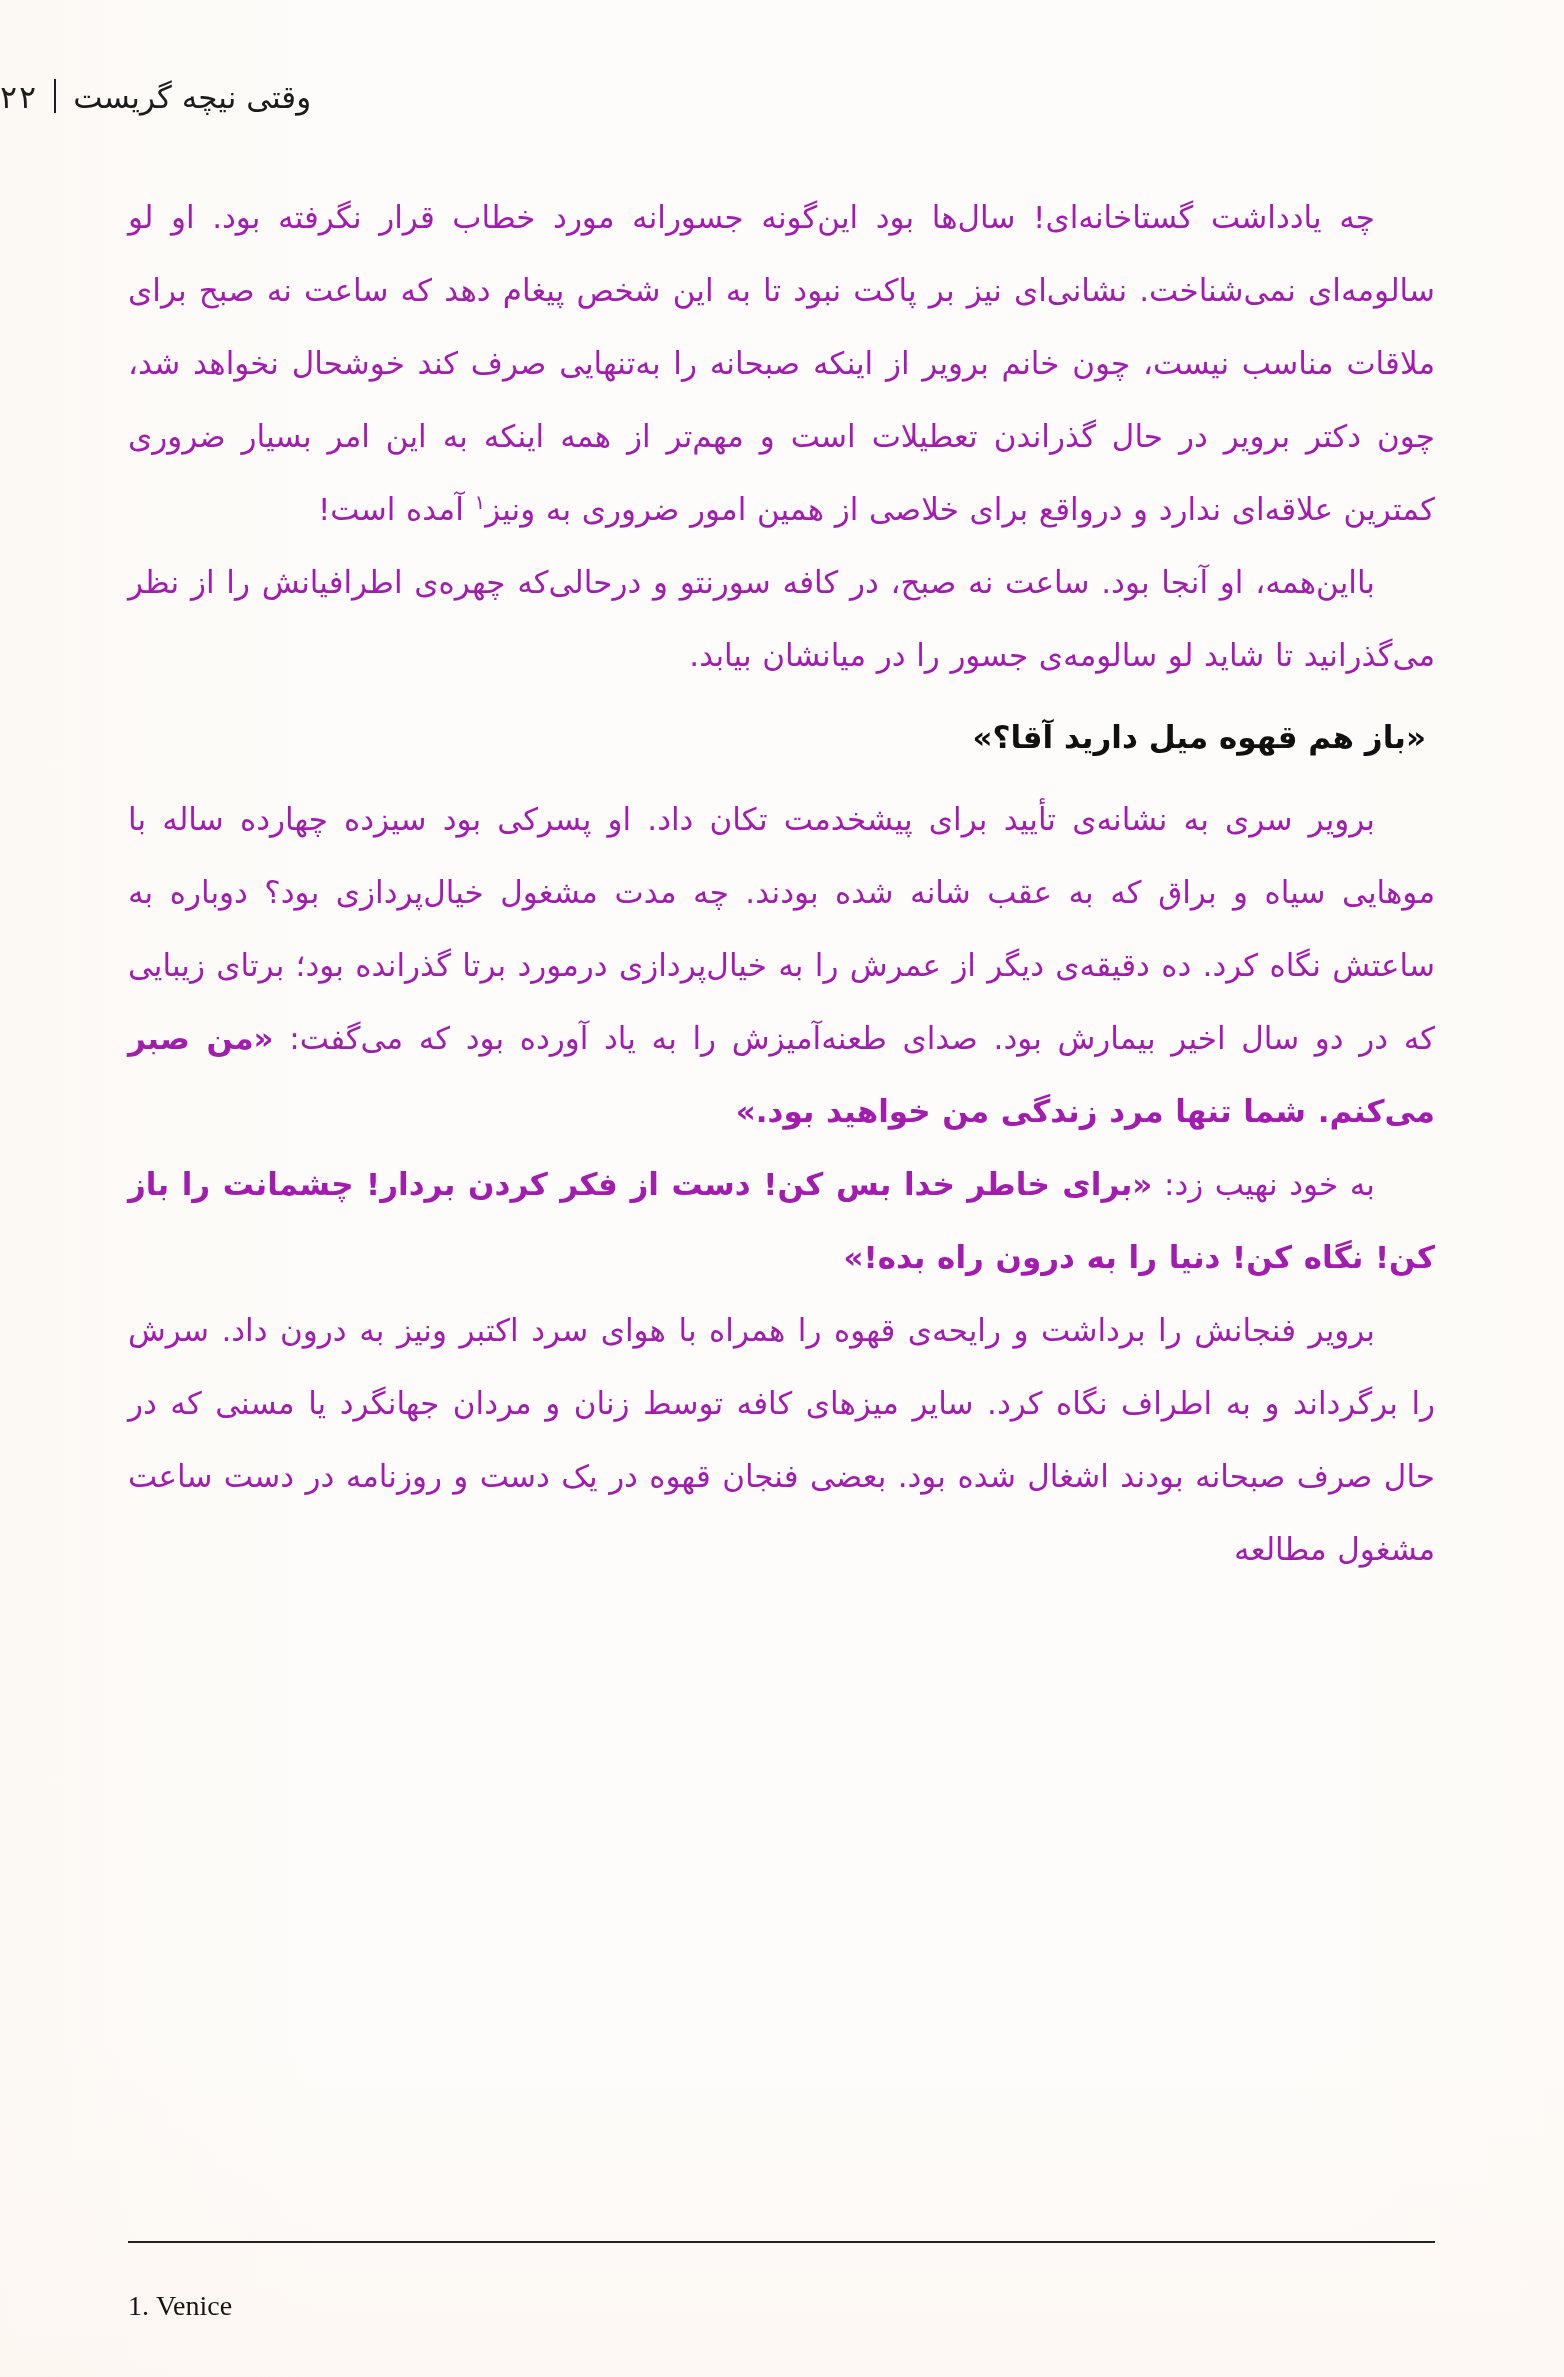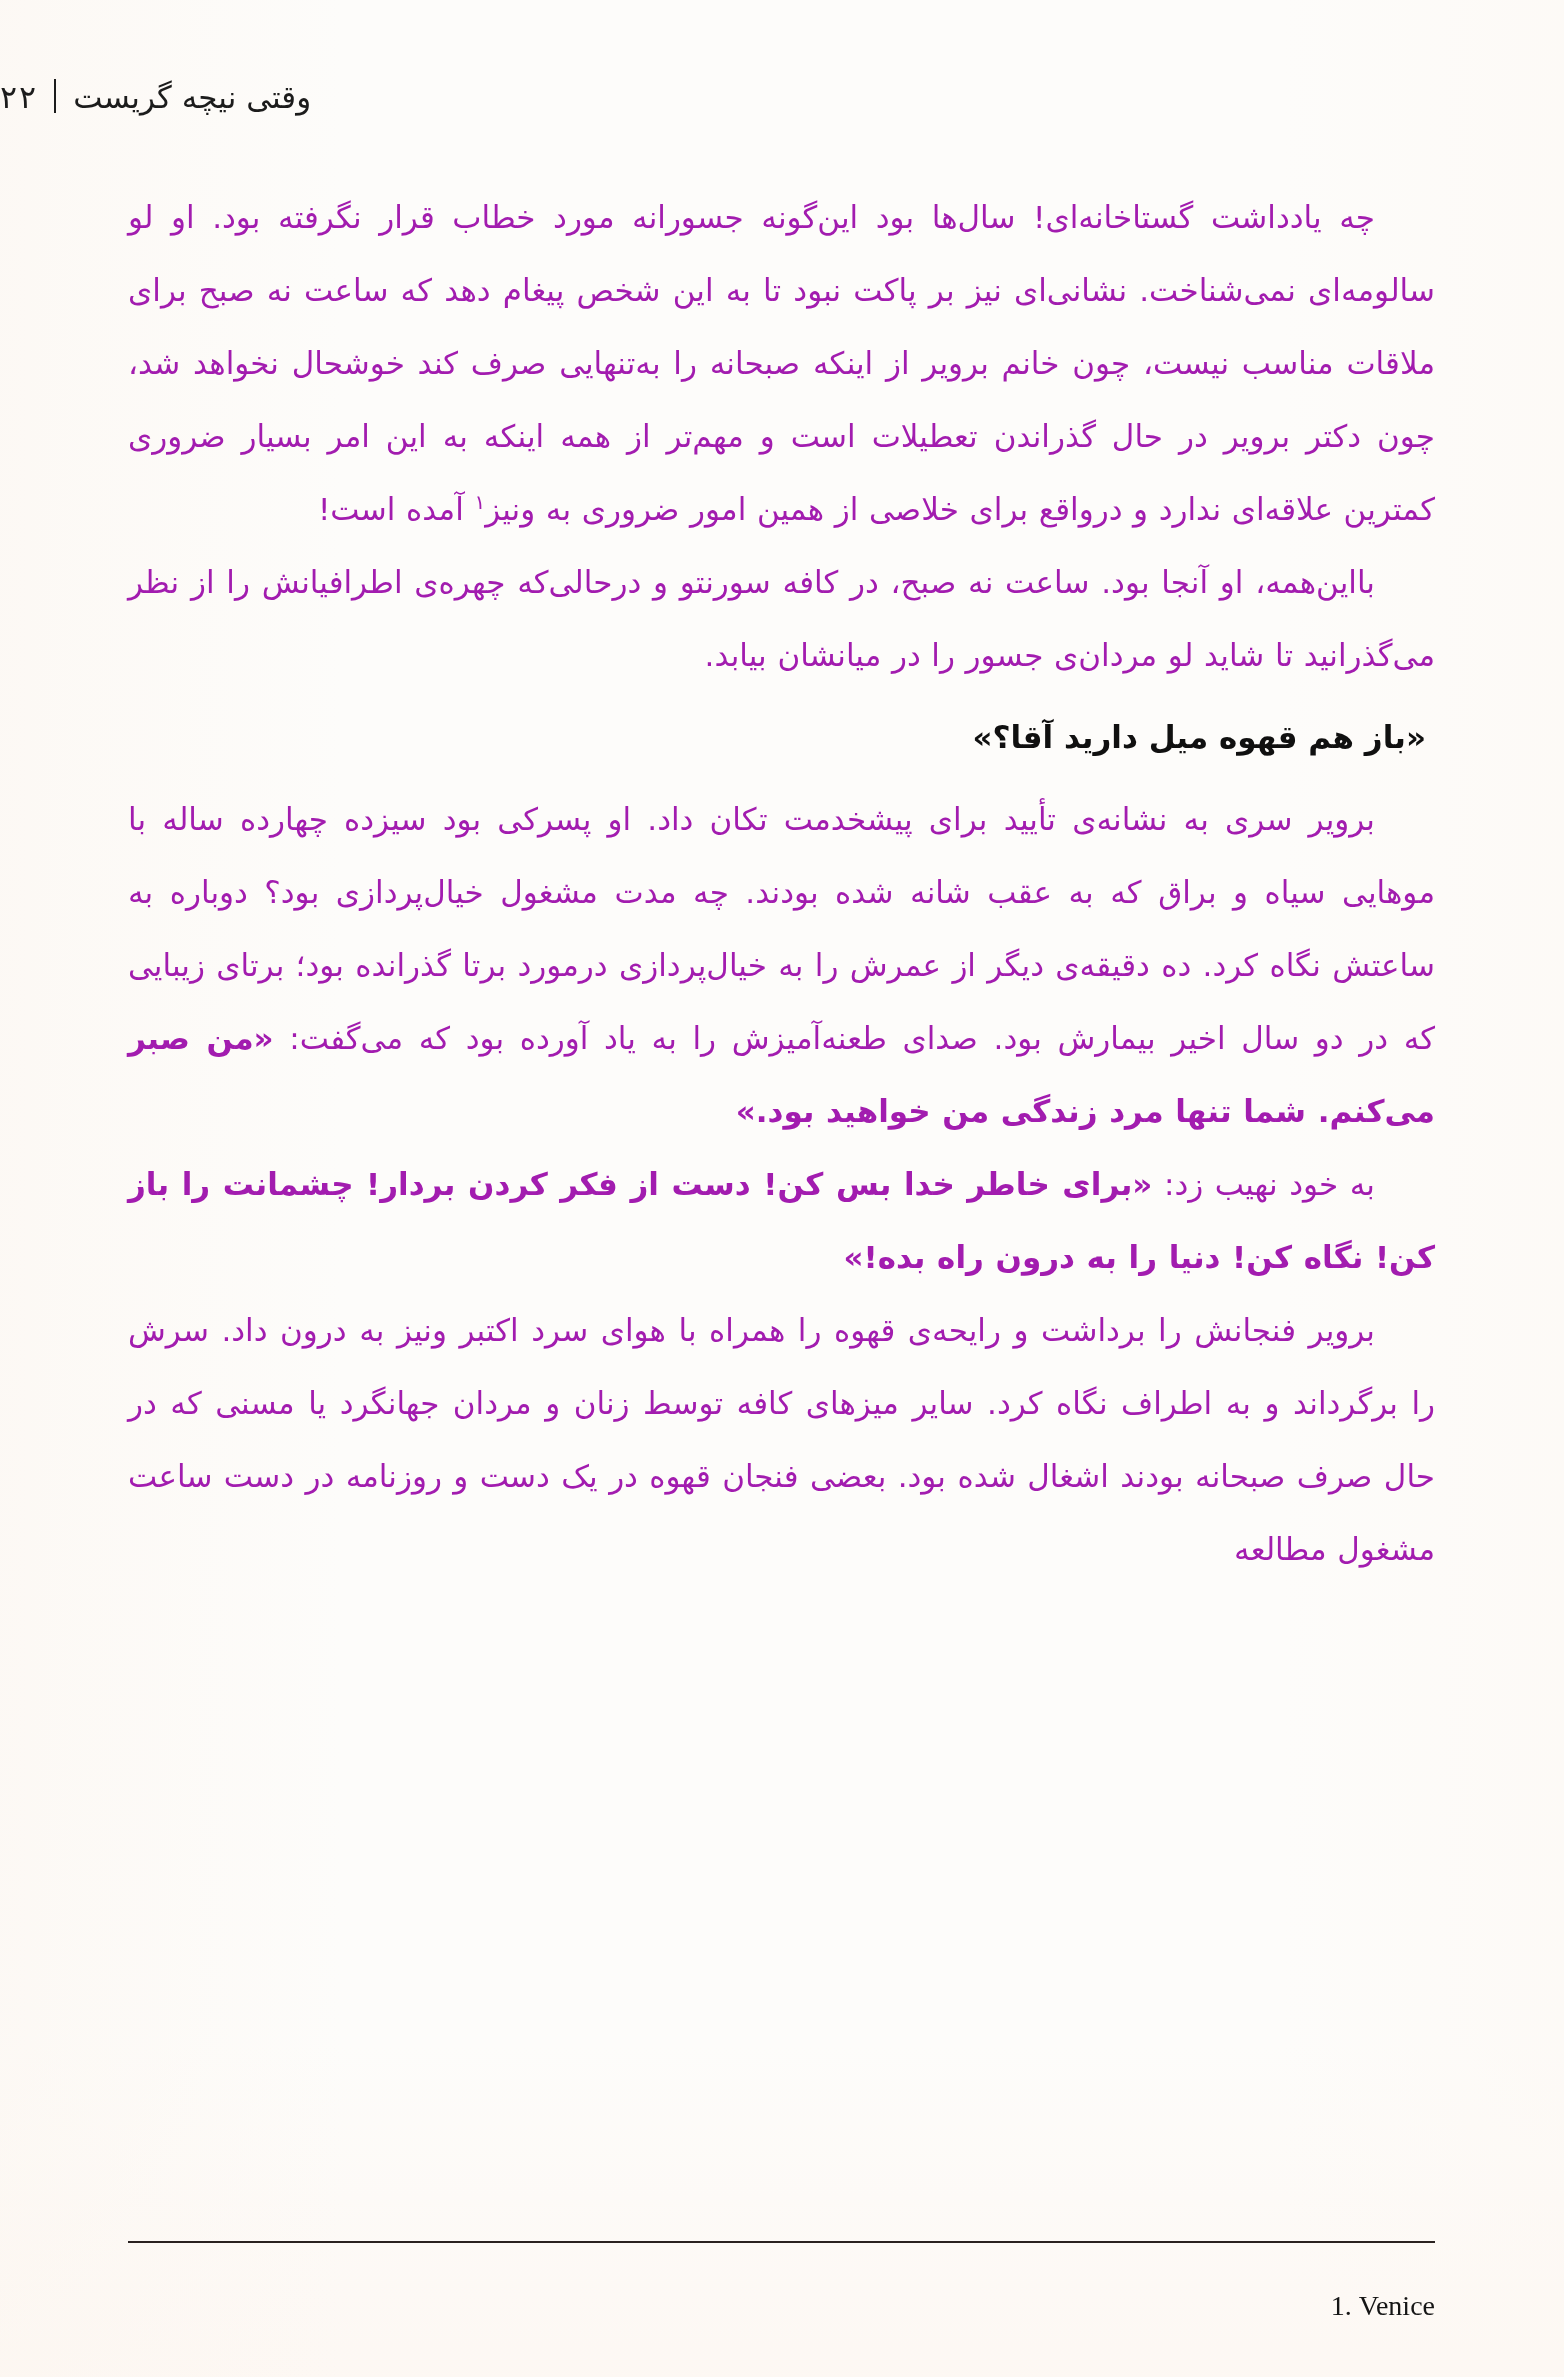--- a/index.html
+++ b/index.html
@@ -124,21 +124,21 @@
   .footnote-rule {
     width: 1307px;
     height: 2.3px;
     background: #2a2220;
     border: 0;
     margin: 0 0 45px 0;
   }
 
   .footnote-item {
     direction: ltr;
-    text-align: right;
+    text-align: left;
     font-family: "Liberation Serif", "DejaVu Serif", serif;
     font-size: 28px;
     line-height: 35px;
     color: #151515;
     margin: 0;
   }
 </style>
 </head>
 <body>
 
@@ -147,21 +147,21 @@
   <div class="running-head">
     <span class="rh-title">وقتی نیچه گریست</span>
     <span class="rh-rule"></span>
     <span class="rh-folio">۲۲</span>
   </div>
 
   <div class="textblock">
 
     <p class="para"><span>چه یادداشت گستاخانه‌ای! سال‌ها بود این‌گونه جسورانه مورد خطاب قرار نگرفته بود. او لو سالومه‌ای نمی‌شناخت. نشانی‌ای نیز بر پاکت نبود تا به این شخص پیغام دهد که ساعت نه صبح برای ملاقات مناسب نیست، چون خانم برویر از اینکه صبحانه را به‌تنهایی صرف کند خوشحال نخواهد شد، چون دکتر برویر در حال گذراندن تعطیلات است و مهم‌تر از همه اینکه به این امر بسیار ضروری کمترین علاقه‌ای ندارد و درواقع برای خلاصی از همین امور ضروری به ونیز</span><span class="fn-ref">۱</span><span> آمده است!</span></p>
 
-    <p class="para">بااین‌همه، او آنجا بود. ساعت نه صبح، در کافه سورنتو و درحالی‌که چهره‌ی اطرافیانش را از نظر می‌گذرانید تا شاید لو مردان‌ی جسور را در میانشان بیابد.</p>
+    <p class="para">بااین‌همه، او آنجا بود. ساعت نه صبح، در کافه سورنتو و درحالی‌که چهره‌ی اطرافیانش را از نظر می‌گذرانید تا شاید لو سالومه‌ی جسور را در میانشان بیابد.</p>
 
     <p class="dialogue-line">«باز هم قهوه میل دارید آقا؟»</p>
 
     <p class="para"><span>برویر سری به نشانه‌ی تأیید برای پیشخدمت تکان داد. او پسرکی بود سیزده چهارده ساله با موهایی سیاه و براق که به عقب شانه شده بودند. چه مدت مشغول خیال‌پردازی بود؟ دوباره به ساعتش نگاه کرد. ده دقیقه‌ی دیگر از عمرش را به خیال‌پردازی درمورد برتا گذرانده بود؛ برتای زیبایی که در دو سال اخیر بیمارش بود. صدای طعنه‌آمیزش را به یاد آورده بود که می‌گفت: </span><span class="quote-strong">«من صبر می‌کنم. شما تنها مرد زندگی من خواهید بود.»</span></p>
 
     <p class="para"><span>به خود نهیب زد: </span><span class="quote-strong">«برای خاطر خدا بس کن! دست از فکر کردن بردار! چشمانت را باز کن! نگاه کن! دنیا را به درون راه بده!»</span></p>
 
     <p class="para">برویر فنجانش را برداشت و رایحه‌ی قهوه را همراه با هوای سرد اکتبر ونیز به درون داد. سرش را برگرداند و به اطراف نگاه کرد. سایر میزهای کافه توسط زنان و مردان جهانگرد یا مسنی که در حال صرف صبحانه بودند اشغال شده بود. بعضی فنجان قهوه در یک دست و روزنامه در دست ساعت مشغول مطالعه</p>
 
   </div>

